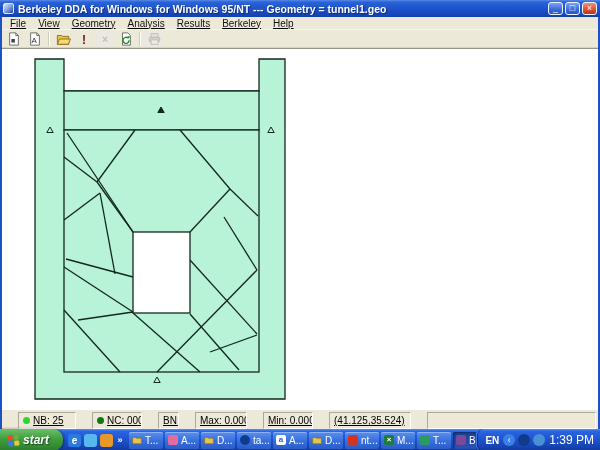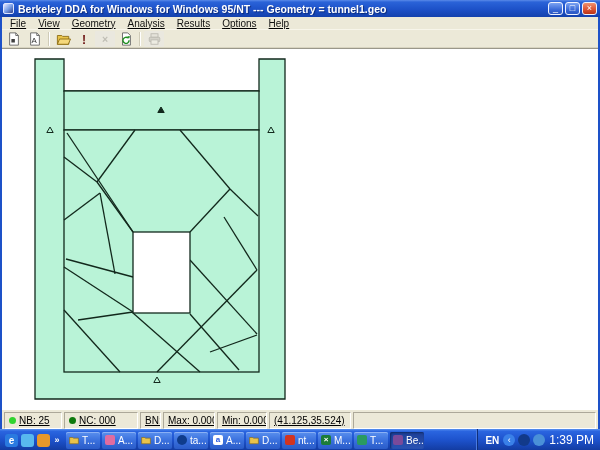--- a/index.html
+++ b/index.html
@@ -36,21 +36,21 @@
 
   
   .canvas { height:361px; background:#fff;
     border-top:1px solid #9a978a; position:relative; }
   .canvas svg { display:block; }
 
   
   .statusbar { height:20px; display:flex; align-items:stretch; background:#ece9d8;
     border-top:1px solid #fff; padding-top:2px; font-size:10px; color:#000; }
   .spanel { display:flex; align-items:center; gap:3px; padding:0 4px;
-    border:1px solid; border-color:#aca899 #fff #fff #aca899; margin-left:2px;
+    border:1px solid; border-color:#aca899 #fff #fff #aca899; margin-left:16px;
     white-space:nowrap; overflow:hidden; }
   .sdot { width:7px; height:7px; border-radius:50%; flex:0 0 auto; }
 
   
   .taskbar { height:22px; display:flex; align-items:center;
     background:linear-gradient(180deg,#5a93f0 0%,#2a65e0 10%,#1d52cc 50%,#123a9e 100%); }
   .startbtn { height:22px; padding:0 14px 0 8px; display:flex; align-items:center; gap:4px;
     border-radius:0 10px 10px 0; flex:0 0 auto;
     background:linear-gradient(180deg,#6cc06a 0%,#3f9e3d 45%,#2c7d2c 100%);
     box-shadow:1px 0 3px rgba(0,0,0,.4); }
@@ -66,21 +66,21 @@
   .tbuttons { display:flex; align-items:center; gap:2px; flex:1 1 auto; overflow:hidden; }
   .taskbtn { width:34px; height:17px; flex:0 0 auto; display:flex; align-items:center;
     gap:3px; padding:0 3px; border-radius:2px; color:#fff; font-size:10px;
     background:linear-gradient(180deg,#5a90ee 0%,#3a70dd 50%,#2a5cc8 100%);
     box-shadow:inset 0 1px 0 #8ab0f5; white-space:nowrap; overflow:hidden; }
   .taskbtn.active { background:linear-gradient(180deg,#1d3f96 0%,#2a53b4 100%);
     box-shadow:inset 1px 1px 2px #102a66; }
   .ticon { width:10px; height:10px; flex:0 0 auto; border-radius:2px; font-size:8px;
     line-height:10px; text-align:center; color:#fff; font-weight:bold; }
   .tray { display:flex; align-items:center; gap:4px; padding:0 6px 0 8px; flex:0 0 auto;
-    height:22px; border-left:1px solid #4a7ae0; box-shadow:inset 1px 0 0 #0f2f7a; }
+    height:22px; border-left:1px solid #4a7ae0; box-shadow:inset 1px 0 0 #0f2f7a;border-radius:6px; }
   .lang { color:#fff; font-size:10px; font-weight:bold; }
   .tray-ic { width:12px; height:12px; border-radius:50%; color:#fff; font-size:9px;
     line-height:12px; text-align:center; }
   .clock { color:#fff; font-size:12px; white-space:nowrap; }
 </style>
 </head>
 <body>
 
 <div class="titlebar">
   <div class="app-icon"></div>
@@ -92,21 +92,21 @@
   </div>
 </div>
 
 <div class="client">
   <div class="menubar" id="menubar">
       <span class="menu-item">File</span>
       <span class="menu-item">View</span>
       <span class="menu-item">Geometry</span>
       <span class="menu-item">Analysis</span>
       <span class="menu-item">Results</span>
-      <span class="menu-item">Options</span>
+      <span class="menu-item">Berkeley</span>
       <span class="menu-item">Help</span>
     </div>
   <div class="toolbar" id="toolbar">
       <div class="tbtn">
         <svg width="14" height="14" viewBox="0 0 16 16">
           <path d="M3 1h7l3 3v11H3z" fill="#fff" stroke="#606060"></path>
           <path d="M10 1v3h3" fill="none" stroke="#606060"></path>
           <rect x="5" y="8" width="4" height="4" fill="#404040"></rect>
         </svg>
       </div>
@@ -179,41 +179,50 @@
         <polygon points="48,78 44.8,83.5 51.2,83.5" fill="none" stroke="#12281c" stroke-width="1"></polygon>
         <polygon points="269,78 265.8,83.5 272.2,83.5" fill="none" stroke="#12281c" stroke-width="1"></polygon>
         <polygon points="155,328 151.8,333.5 158.2,333.5" fill="none" stroke="#12281c" stroke-width="1"></polygon>
       </svg>
     </div>
   <div class="statusbar">
     <div class="spanel" style="width:58px">
       <span class="sdot" id="nbdot" style="background: rgb(47, 212, 47);"></span>
       <span>NB: 25</span>
     </div>
-    <div class="spanel" style="width:74px">
+    <div class="spanel" style="width:50px">
       <span class="sdot" id="ncdot" style="background: rgb(14, 122, 14);"></span>
       <span>NC: 000</span>
     </div>
     <div class="spanel" style="width:21px">
       <span>BN: 0</span>
     </div>
     <div class="spanel" style="width:52px">
       <span>Max: 0.000</span>
     </div>
     <div class="spanel" style="width:50px">
       <span>Min: 0.000</span>
     </div>
     <div class="spanel" style="width:82px">
       <span>(41.125,35.524)</span>
     </div>
     <div class="spanel" style="flex:1 1 auto; margin-right:2px"></div>
   </div>
 </div>
 
 <div class="taskbar">
+  <div class="startbtn">
+    <span class="winflag">
+      <i style="background:#e84a2a"></i>
+        <i style="background:#6ab04a"></i>
+      <i style="background:#3a7ae8"></i>
+        <i style="background:#e8c83a"></i>
+    </span>
+    <span class="start-label">start</span>
+  </div>
   <div class="quicklaunch" id="quicklaunch">
       <span class="ql" style="background: rgb(42, 122, 224);">e</span>
       <span class="ql" style="background: rgb(88, 184, 238);"></span>
       <span class="ql" style="background: rgb(232, 152, 42);"></span>
       <span class="ql chev">»</span>
     </div>
   <div class="tbuttons" id="tbuttons">
       <div class="taskbtn">
         <span class="ticon"><svg width="10" height="10" viewBox="0 0 16 16">
             <path d="M1 4h5l1 1h8v9H1z" fill="#e8c34a" stroke="#8a6a10"></path>

